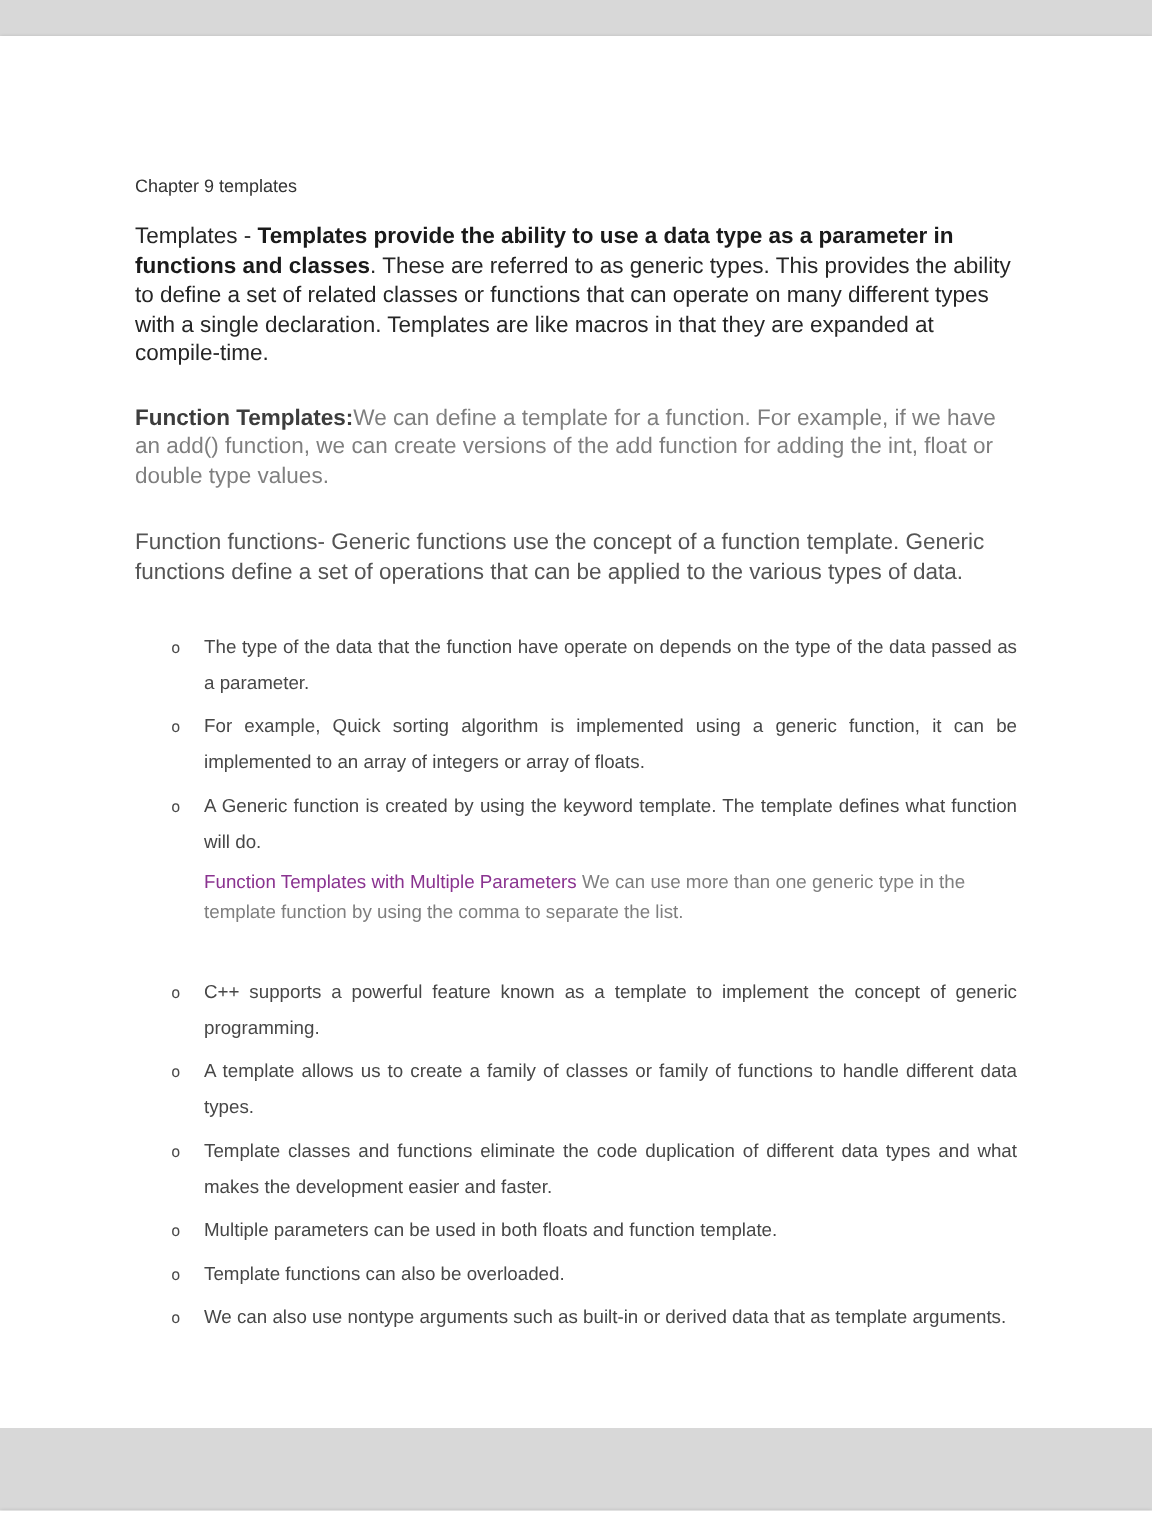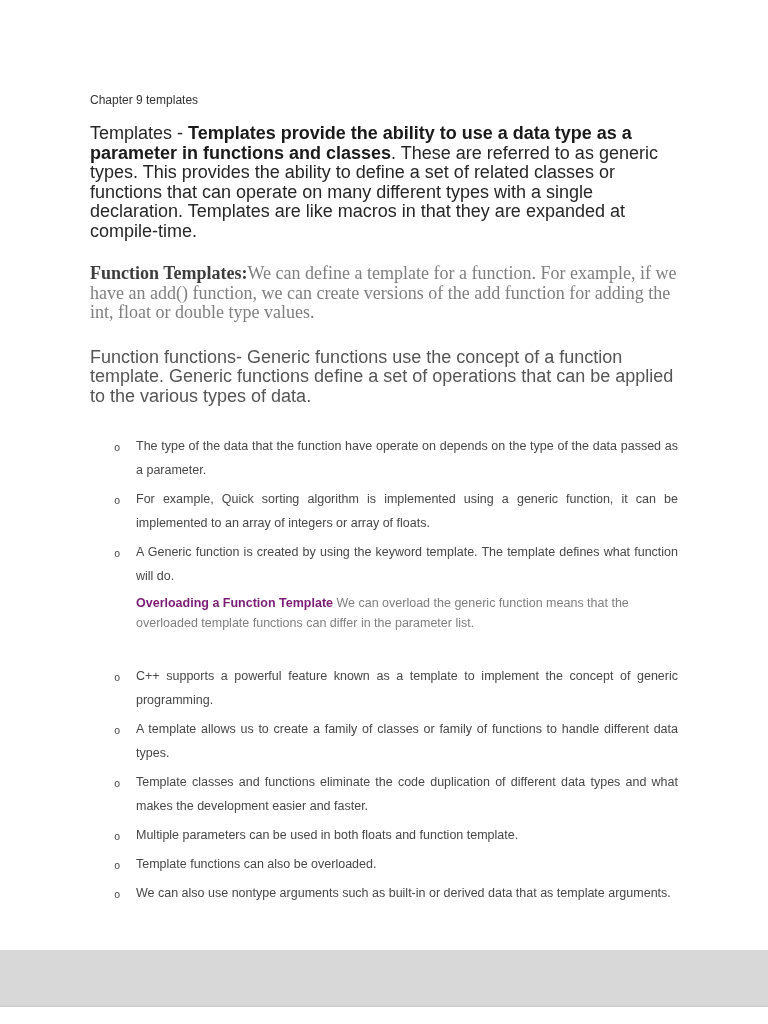--- a/index.html
+++ b/index.html
@@ -20,43 +20,44 @@
   }
   .page {
     background: #ffffff;
     width: 768px;
     box-shadow: 0 1px 3px rgba(0,0,0,0.35);
   }
   .page1 {
     height: 950px;
     padding: 93px 90px 12px 90px;
     overflow: hidden;
+    margin-top: 24px;
   }
   .page-gap {
     height: 57px;
     background: #d8d8d8;
   }
   .page2 {
     height: 17px;
   }
   .chapter-heading {
     font-size: 12px;
     font-weight: 400;
     color: #333333;
     margin: 0 0 17px 0;
   }
   p { margin: 0; }
   .para {
-    font-size: 18px;
+    font-size: 15px;
     line-height: 19.5px;
     color: #262626;
   }
   .intro { margin-bottom: 23px; }
   .intro .b { font-weight: 700; color: #1a1a1a; }
-  .ft-para { margin-bottom: 25px; font-family: Liberation Serif, serif; }
+  .ft-para { margin-bottom: 25px; }
   .ft-para .lbl { font-weight: 700; color: #3d3d3d; }
   .ft-para .muted { color: #7f7f7f; }
   .gf-para {
     color: #555555;
     margin-bottom: 28px;
   }
   ul.bullets {
     list-style: none;
     margin: 0;
     padding: 0;
@@ -120,21 +121,21 @@
         <span class="marker">o</span>
         <span class="btext">For example, Quick sorting algorithm is implemented using a generic function, it can be implemented to an array of integers or array of floats.</span>
       </li>
       <li>
         <span class="marker">o</span>
         <span class="btext">A Generic function is created by using the keyword template. The template defines what function will do.</span>
       </li>
     </ul>
 
     <div class="indent-block">
-      <p><span class="purple-h-b">Overloading a Function Template</span><span class="muted"> We can overload the generic function means that the overloaded template functions can differ in the parameter list.</span></p>
+      <p><span class="purple-h">Function Templates with Multiple Parameters</span><span class="muted"> We can use more than one generic type in the template function by using the comma to separate the list.</span></p>
     </div>
 
     <ul class="bullets bullets-2">
       <li>
         <span class="marker">o</span>
         <span class="btext">C++ supports a powerful feature known as a template to implement the concept of generic programming.</span>
       </li>
       <li>
         <span class="marker">o</span>
         <span class="btext">A template allows us to create a family of classes or family of functions to handle different data types.</span>

